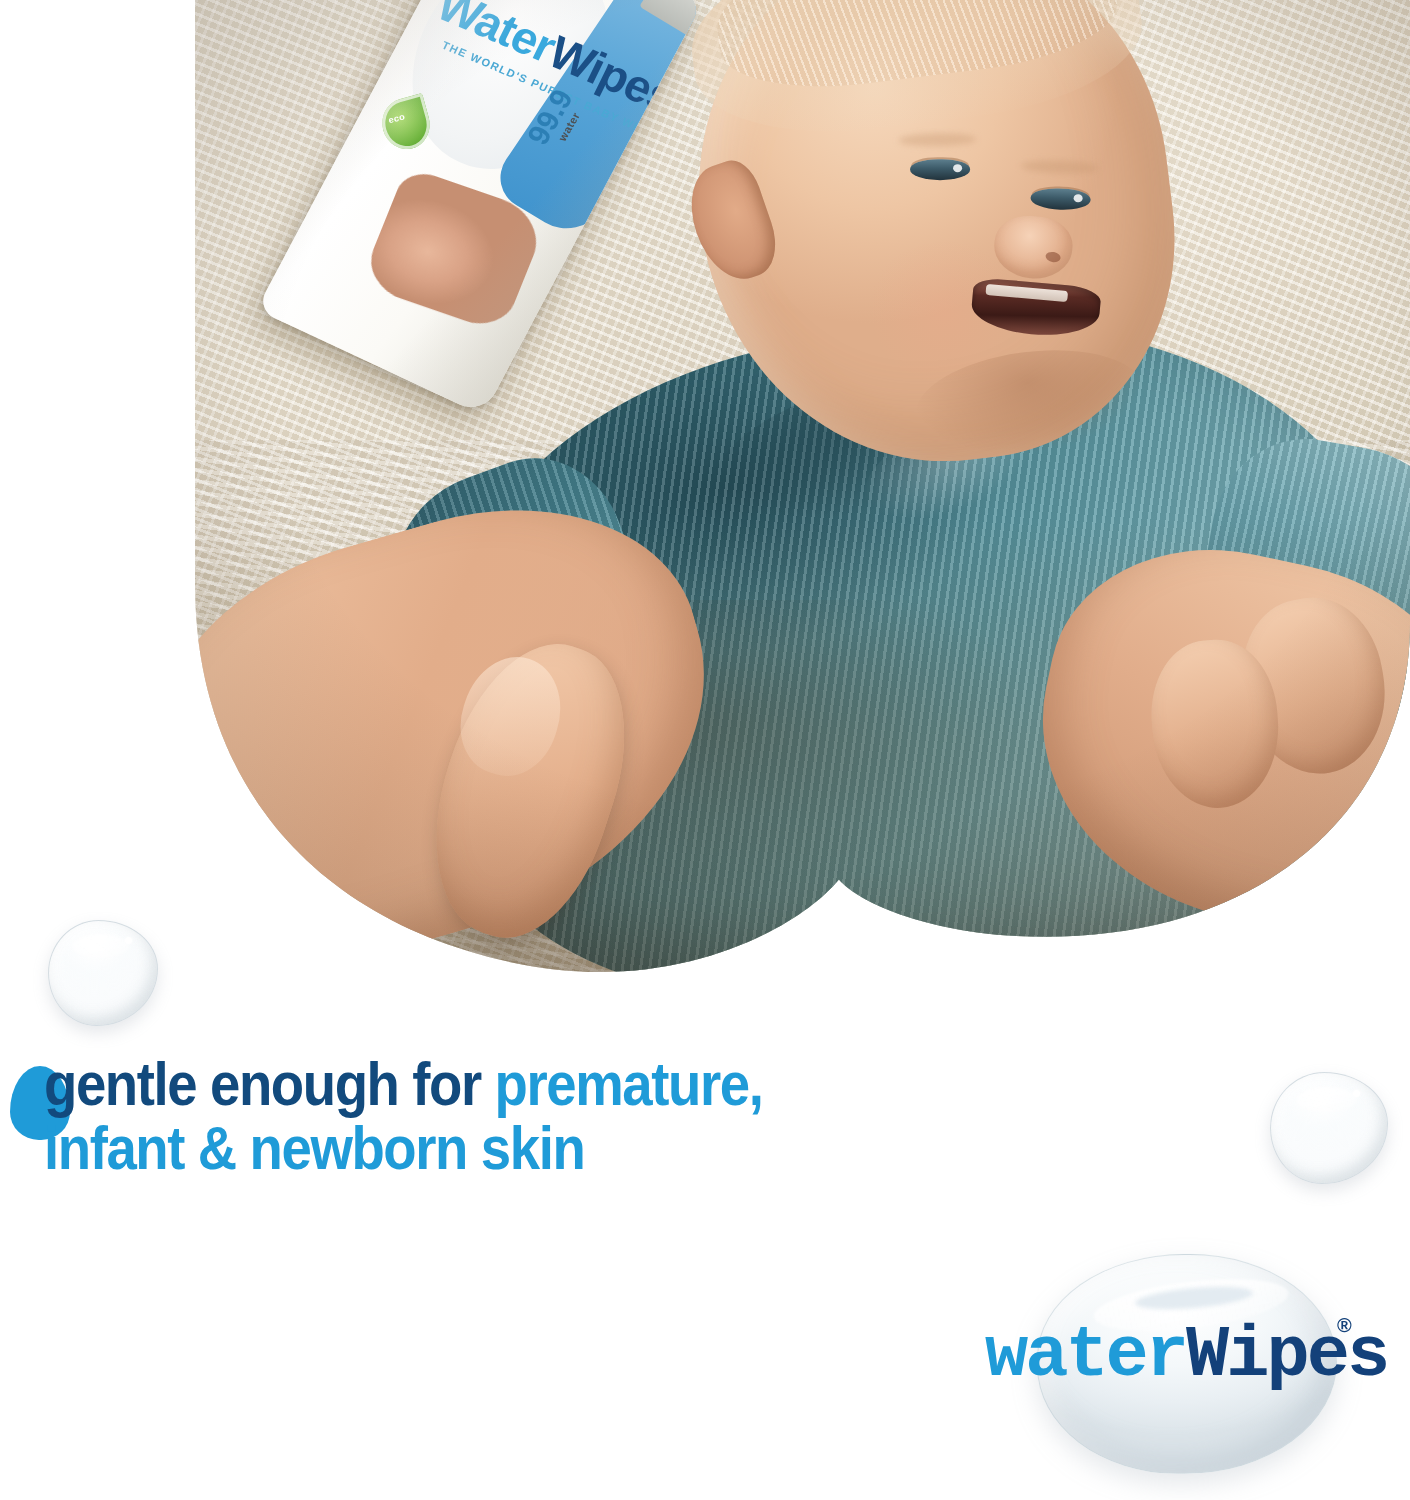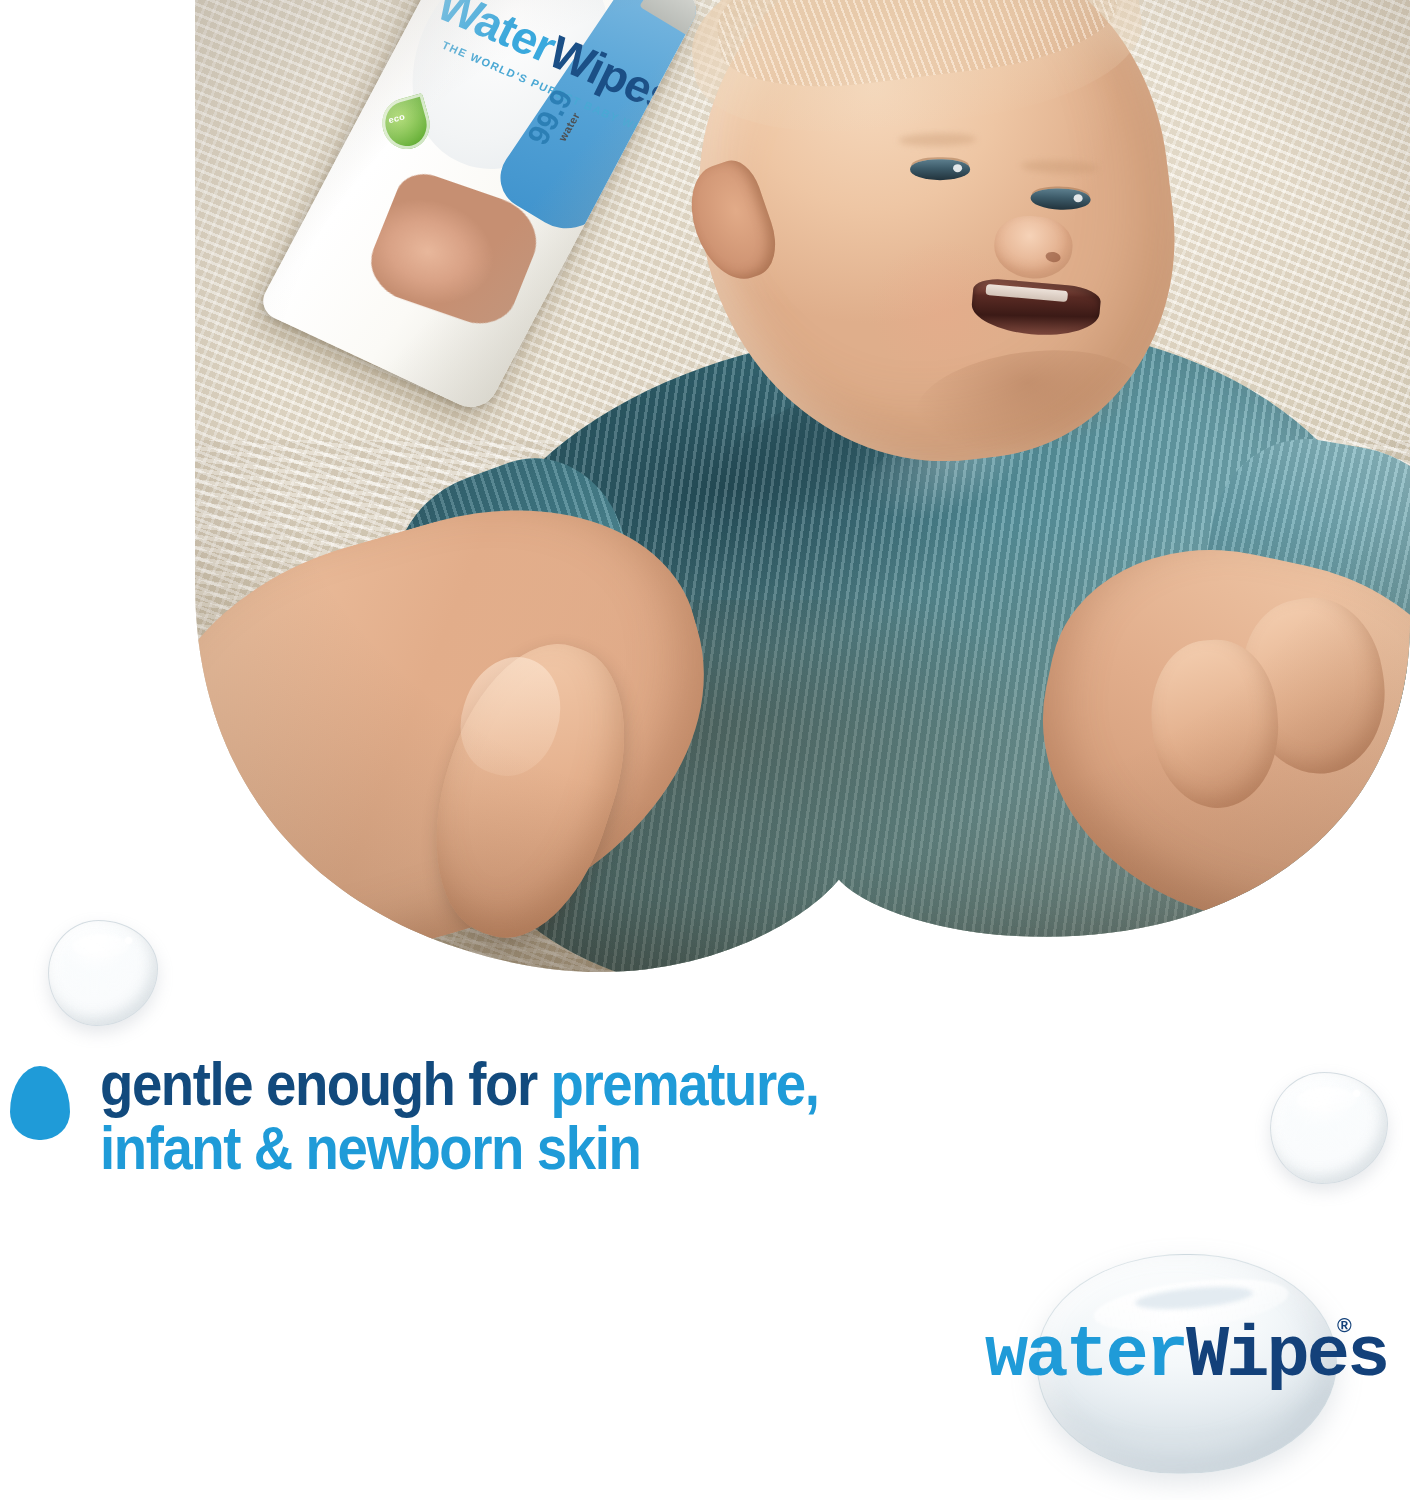--- a/index.html
+++ b/index.html
@@ -342,21 +342,21 @@
     position:absolute; right:24%; top:16%;
     width:7px; height:7px; border-radius:50%;
     background:rgba(255,255,255,0.98);
     box-shadow:0 0 4px rgba(255,255,255,0.9);
   }
   #drop-left  { left:48px;   top:920px;  width:110px; height:106px; }
   #drop-right { left:1270px; top:1072px; width:118px; height:112px; }
 
   
   .claims { position:absolute; left:0; top:1052px; width:1000px; }
-  .claim { position:relative; margin-bottom:62px; padding-left:100px; }
+  .claim { position:relative; margin-bottom:62px; padding-left:44px; }
   .claim-bullet {
     position:absolute; left:10px; top:14px;
     width:60px; height:74px;
     border-radius:50% 50% 48% 48% / 62% 62% 38% 38%;
     background:#1f9bd8;
   }
   .claim-text {
     font-family:"Liberation Sans", sans-serif;
     font-size:62px;
     font-weight:700;

